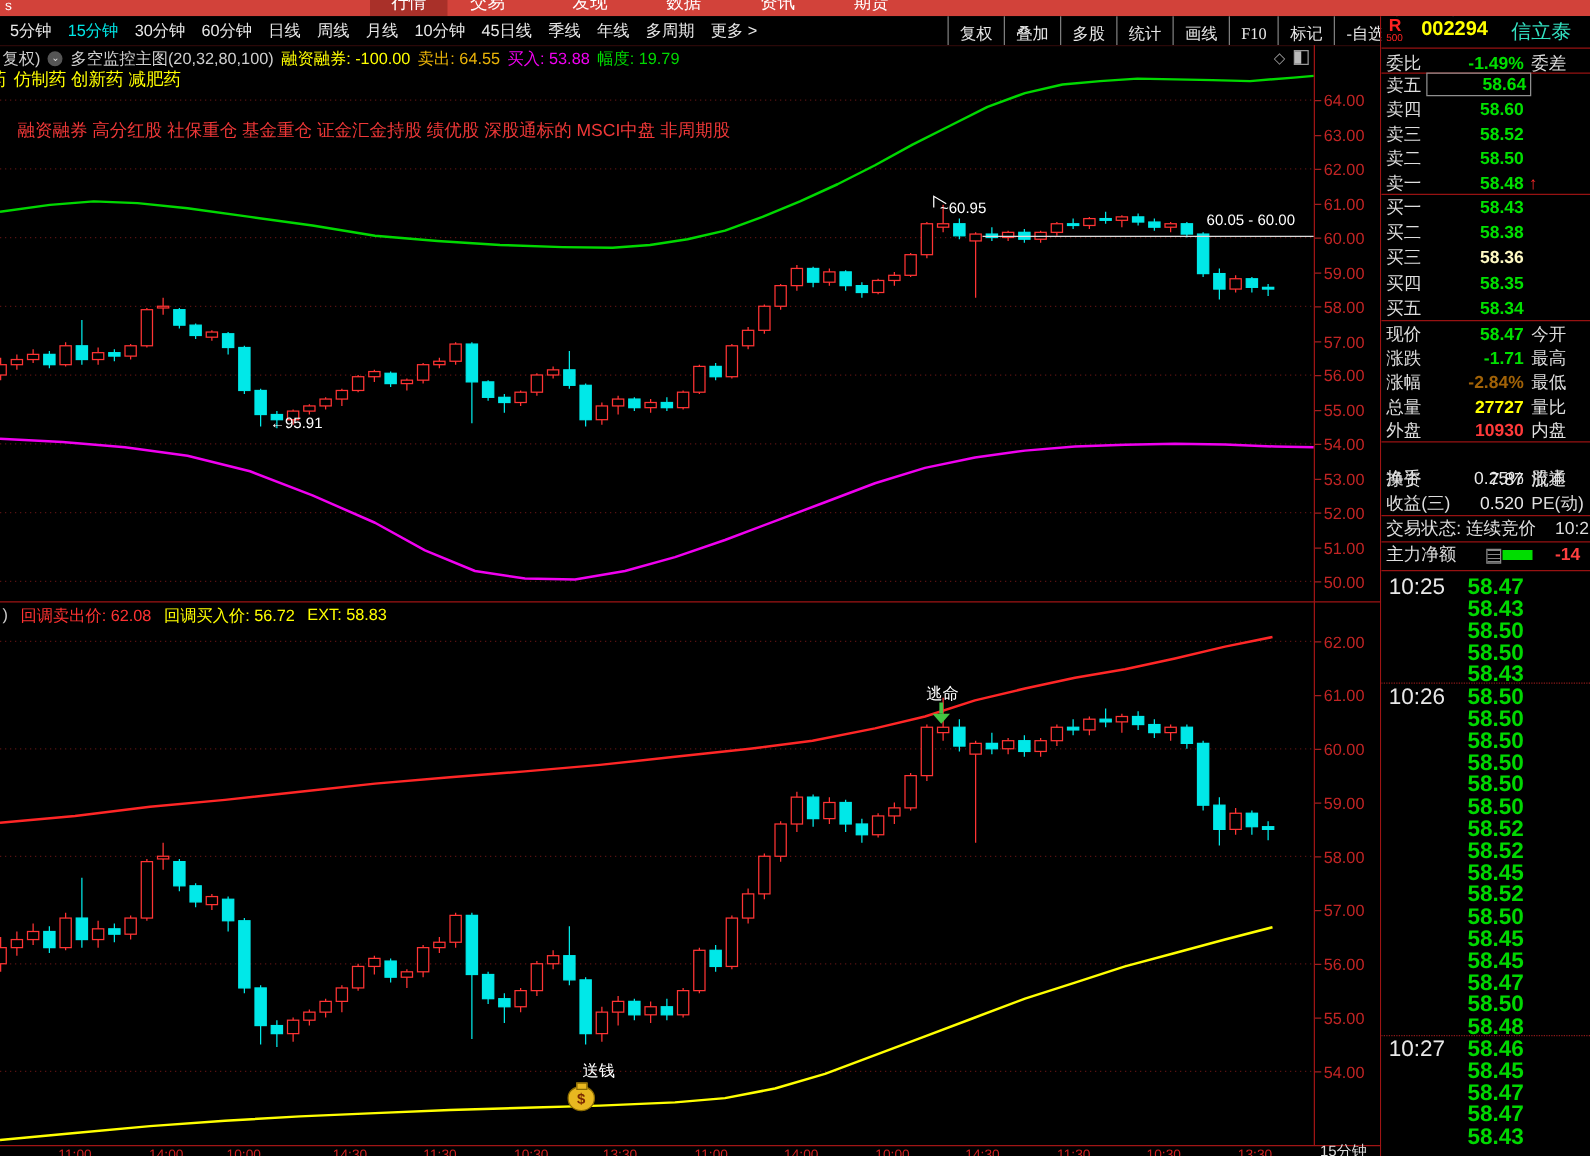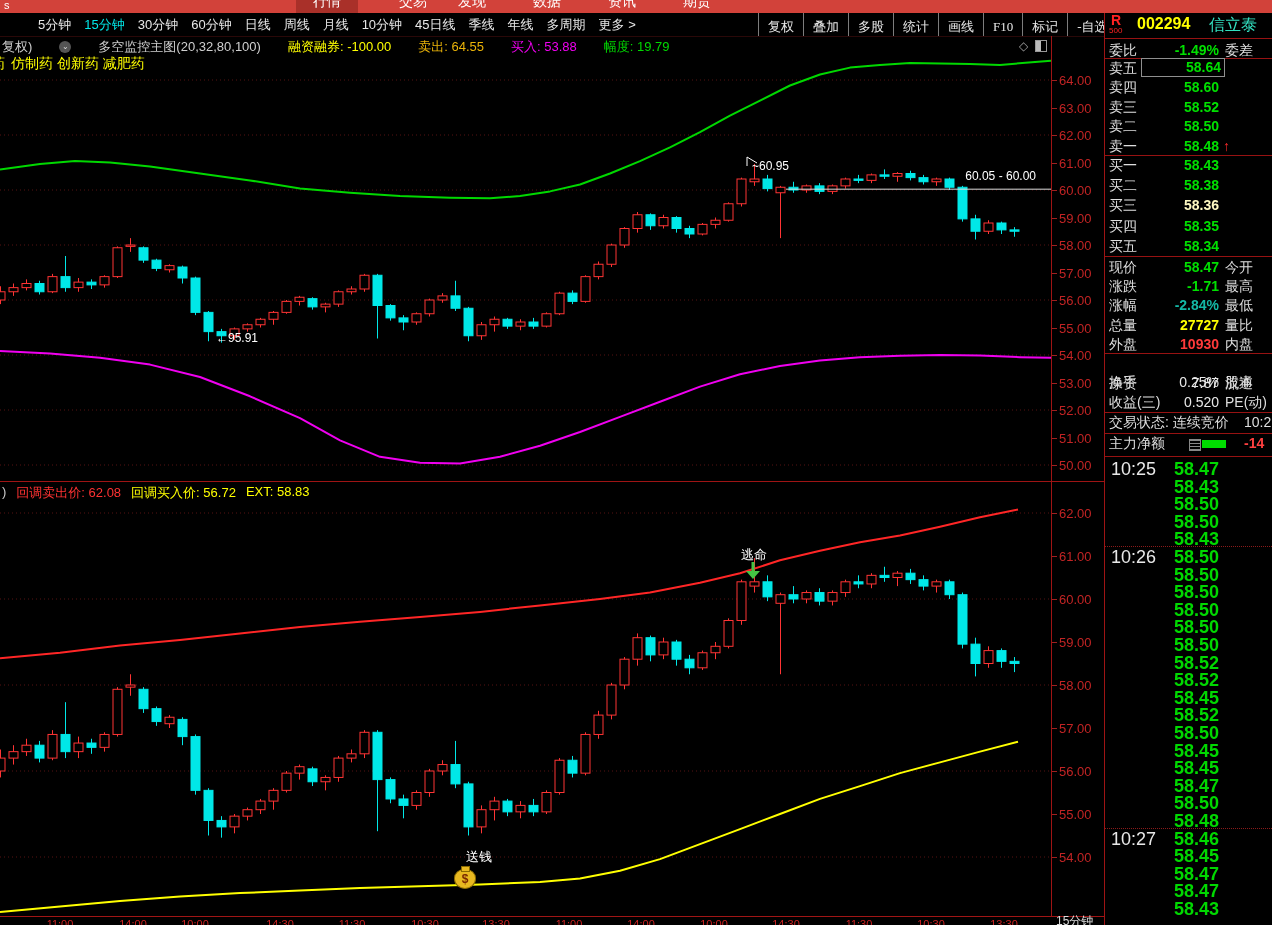--- a/index.html
+++ b/index.html
@@ -7,31 +7,31 @@
         font-family:"Liberation Sans","DejaVu Sans",sans-serif;}
   
   #menubar{position:absolute;left:0;top:0;width:1272px;height:13px;background:#d2423a;overflow:hidden;}
   #logo{position:absolute;left:4px;top:-1px;color:#fff;font-size:11px;}
   .menu-item{position:absolute;top:0;height:13px;color:#fff;font-size:14px;}
   .menu-item .t{position:relative;top:-7px;display:block;text-align:center;}
   .menu-item.active{background:#a93029;}
   
   #toolbar{position:absolute;left:0;top:13px;width:1272px;height:23px;background:#000;
            border-bottom:1px solid #2a0808;}
-  #periods{position:absolute;left:8px;top:0;height:23px;display:flex;align-items:center;gap:13px;margin-left:30px;}
+  #periods{position:absolute;left:8px;top:0;height:23px;display:flex;align-items:center;gap:13px;}
   .period{color:#e8e8e8;font-size:13px;white-space:nowrap;cursor:default;}
   .period.active{color:#00e7e7;}
   #rightbtns{position:absolute;left:758px;top:0;height:23px;display:flex;}
   .rbtn{color:#e8e8e8;font-size:13px;line-height:23px;padding:2px 9px;border-left:1px solid #7d7d7d;white-space:nowrap;font-family:Liberation Serif, serif;}
   .rbtn:last-child{border-right:1px solid #7d7d7d;}
   
   .pane-svg{position:absolute;left:0;}
   .hline-sep{position:absolute;background:#9e1414;}
   .vline{position:absolute;width:1px;background:#9e1414;}
-  #hdr-top{position:absolute;left:2px;top:38px;display:flex;gap:27px;font-size:13px;white-space:nowrap;align-items:center;}
+  #hdr-top{position:absolute;left:2px;top:38px;display:flex;gap:6px;font-size:13px;white-space:nowrap;align-items:center;}
   #collapse-ic{width:12px;height:12px;border-radius:50%;background:#555;color:#ddd;font-size:8px;line-height:11px;text-align:center;}
   #concepts-y{position:absolute;left:0;top:55px;color:#ffff00;font-size:14px;white-space:nowrap;}
   #concepts-y .clip{margin-right:6px;margin-left:-9px;}
   #concepts-r{position:absolute;left:14px;top:96px;color:#f03838;font-size:14px;white-space:nowrap;}
   #hdr-bot{position:absolute;left:2px;top:484px;display:flex;gap:10px;font-size:13px;white-space:nowrap;}
   .ann{position:absolute;color:#fff;font-size:12px;white-space:nowrap;}
   #ann-range{text-align:right;width:126px;}
   #mini-icons{position:absolute;left:1019px;top:40px;display:flex;gap:7px;align-items:center;}
   #diamond-ic{color:#999;font-size:12px;line-height:12px;}
   #split-ic{width:10px;height:10px;border:1px solid #999;position:relative;}
@@ -73,21 +73,21 @@
 </head>
 <body>
 
 <div id="root">
 
   <div id="menubar">
     <span id="logo">s</span>
   <div class="menu-item active" style="left: 296px; width: 62px;">
         <span class="t">行情</span>
       </div>
-      <div class="menu-item" style="left: 399px;">
+      <div class="menu-item" style="left: 376px;">
         <span class="t">交易</span>
       </div>
       <div class="menu-item" style="left: 458px;">
         <span class="t">发现</span>
       </div>
       <div class="menu-item" style="left: 533px;">
         <span class="t">数据</span>
       </div>
       <div class="menu-item" style="left: 608px;">
         <span class="t">资讯</span>
@@ -471,20 +471,21 @@
   <div id="hdr-top">
       <span style="color: rgb(207, 207, 207);">复权)</span>
       <span id="collapse-ic">⌄</span>
       <span style="color: rgb(207, 207, 207);">多空监控主图(20,32,80,100)</span>
       <span style="color: rgb(255, 255, 0);">融资融券: -100.00</span>
       <span style="color: #eab308;">卖出: 64.55</span>
       <span style="color: rgb(240, 0, 240);">买入: 53.88</span>
       <span style="color: rgb(0, 216, 0);">幅度: 19.79</span>
     </div>
   <div id="concepts-y"><span class="clip">药</span><span>仿制药 创新药 减肥药</span></div>
+  <div id="concepts-r">融资融券 高分红股 社保重仓 基金重仓 证金汇金持股 绩优股 深股通标的 MSCI中盘 非周期股</div>
   <div id="hdr-bot">
       <span style="color: rgb(204, 204, 204);">)</span>
       <span style="color: rgb(255, 50, 50);">回调卖出价: 62.08</span>
       <span style="color: rgb(255, 255, 0);">回调买入价: 56.72</span>
       <span style="color: rgb(255, 255, 0);">EXT: 58.83</span>
     </div>
 
   <div id="mini-icons">
     <span id="diamond-ic">◇</span>
     <span id="split-ic"></span>
@@ -583,21 +584,21 @@
         <span class="val" style="color: rgb(0, 224, 0);">58.47</span>
         <span class="lbl2">今开</span>
       </div>
       <div class="prow" style="top: 263.2px; height: 19.2px;">
         <span class="lbl">涨跌</span>
         <span class="val" style="color: rgb(0, 224, 0);">-1.71</span>
         <span class="lbl2">最高</span>
       </div>
       <div class="prow" style="top: 282.4px; height: 19.2px;">
         <span class="lbl">涨幅</span>
-        <span class="val" style="color: #14b8a6;">-2.84%</span>
+        <span class="val" style="color: #a16207;">-2.84%</span>
         <span class="lbl2">最低</span>
       </div>
       <div class="prow" style="top: 301.6px; height: 19.2px;">
         <span class="lbl">总量</span>
         <span class="val" style="color: rgb(255, 255, 0);">27727</span>
         <span class="lbl2">量比</span>
       </div>
       <div class="prow" style="top: 320.8px; height: 19.2px;">
         <span class="lbl">外盘</span>
         <span class="val" style="color: rgb(255, 58, 58);">10930</span>

